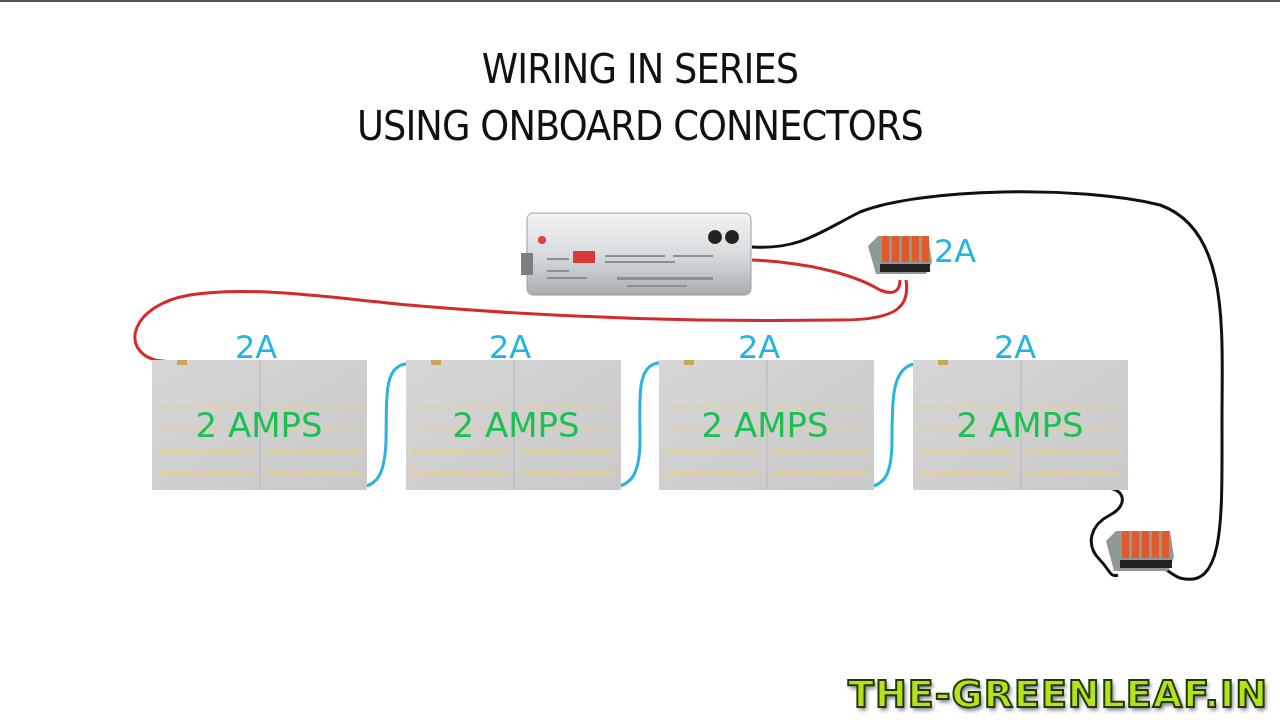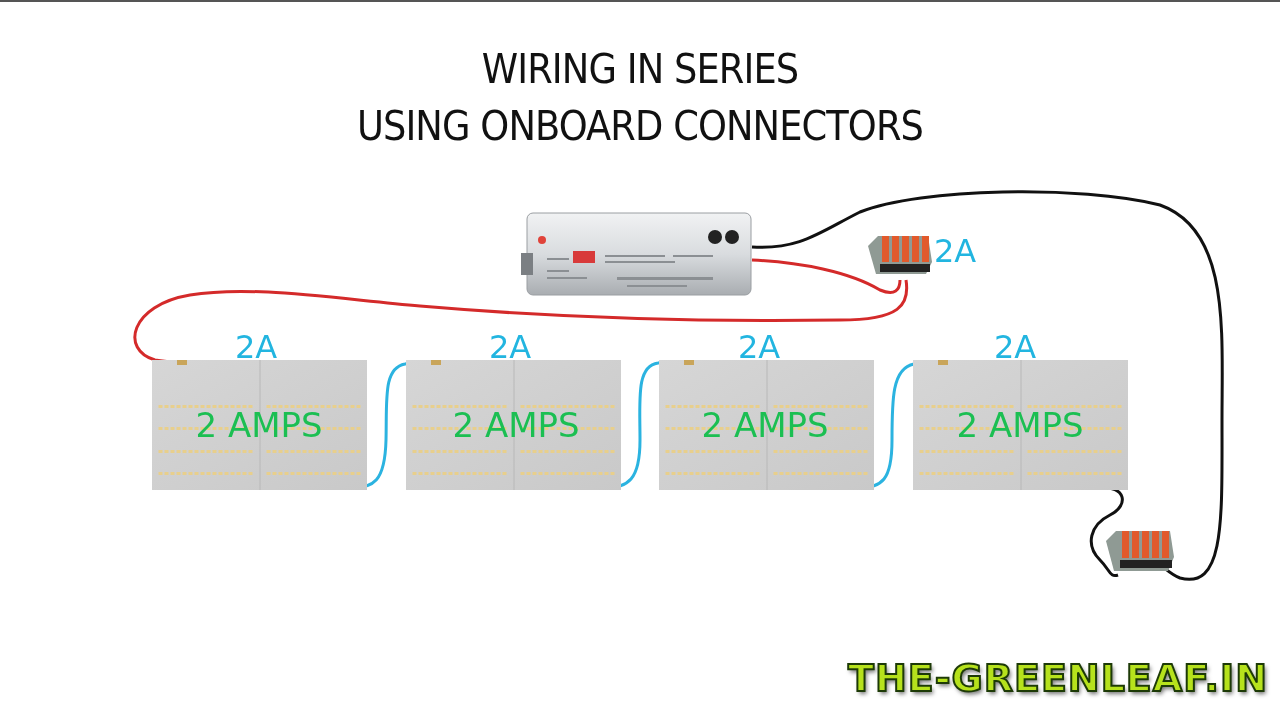--- a/index.html
+++ b/index.html
@@ -4,21 +4,21 @@
 <style>
   html, body { margin:0; padding:0; }
   body { width:1280px; height:720px; background:#ffffff; position:relative; overflow:hidden; font-family:"Liberation Sans", sans-serif; }
   .topline { position:absolute; left:0; top:0; width:1280px; height:2px; background:#555; }
   .title { position:absolute; left:0; width:1280px; text-align:center; color:#111; font-family:"DejaVu Sans", sans-serif; font-size:40px; letter-spacing:-1px; transform:scaleX(0.92); transform-origin:center; }
   .t1 { top:46px; }
   .t2 { top:103px; }
   svg.diagram { position:absolute; left:0; top:0; }
   .board-label { font-family:"DejaVu Sans", sans-serif; font-size:34px; fill:#1bbf52; }
   .amp-label { font-family:"DejaVu Sans", sans-serif; font-size:32px; fill:#22b5e0; }
-  .watermark { position:absolute; right:12px; bottom:20px; font-family:"DejaVu Sans", sans-serif; font-weight:bold; font-size:38px; color:#b6e21c; letter-spacing:1px;
+  .watermark { position:absolute; right:12px; bottom:4px; font-family:"DejaVu Sans", sans-serif; font-weight:bold; font-size:38px; color:#b6e21c; letter-spacing:1px;
     -webkit-text-stroke:2px #1d3a07; text-shadow:2px 3px 4px rgba(0,0,0,0.55); }
 </style>
 </head>
 <body>
 
 <div class="topline"></div>
 <div class="title t1">WIRING IN SERIES</div>
 <div class="title t2">USING ONBOARD CONNECTORS</div>
 
 <svg class="diagram" width="1280" height="720" viewBox="0 0 1280 720">

